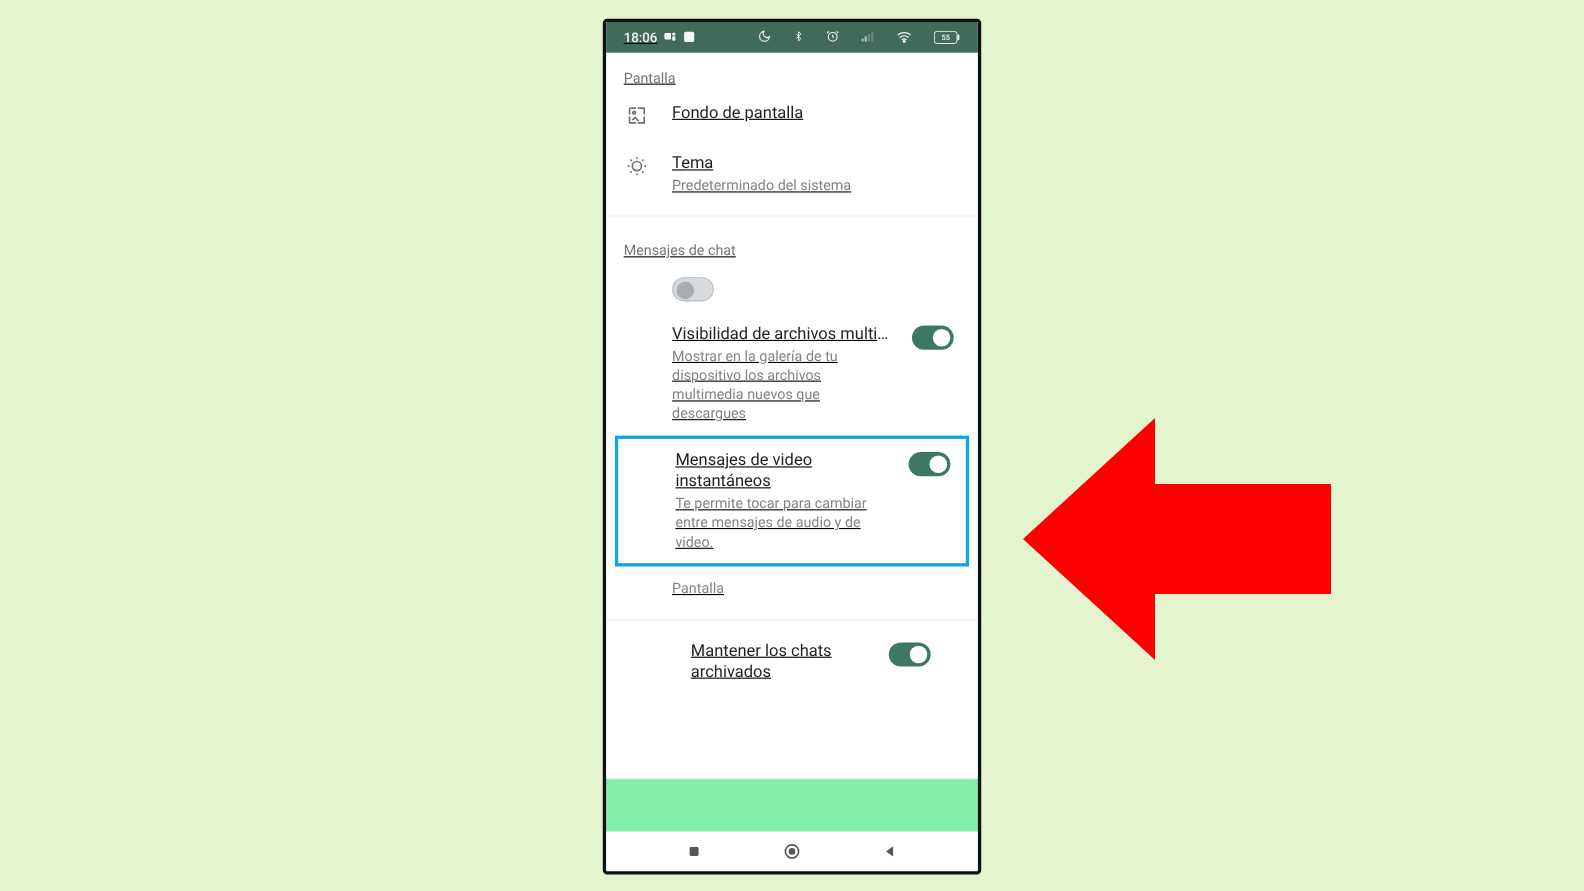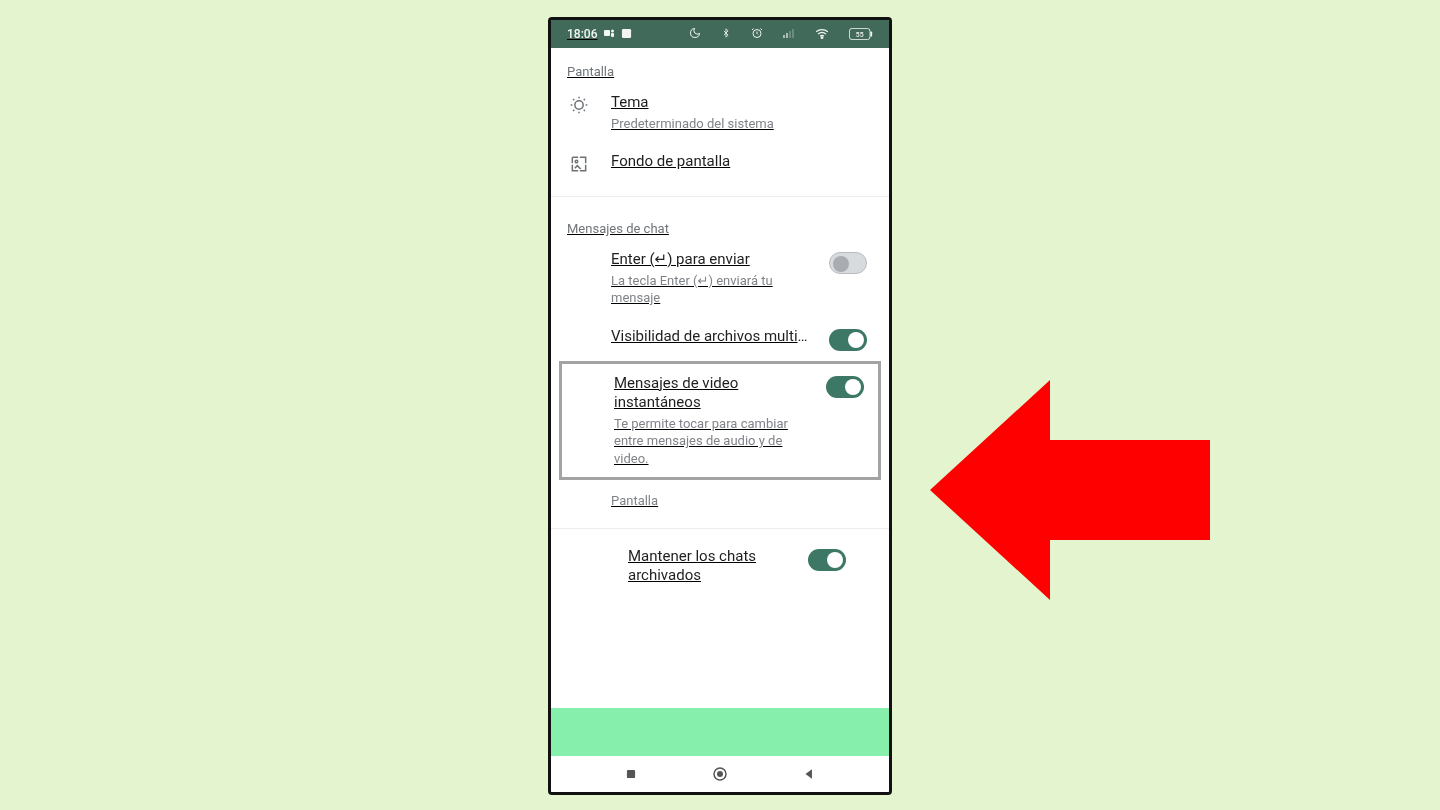--- a/index.html
+++ b/index.html
@@ -110,21 +110,21 @@
   }
   .toggle.off .knob { left: 3px; background:#a9acb0; }
   .toggle.off { border:1px solid #b8bcc0; }
   .toggle.on  .knob { right: 3px; }
   .divider {
     height: 1px;
     background: #ececec;
     margin: 8px 0;
   }
   .highlight-box {
-    border: 3px solid #a3a3a3;
+    border: 3px solid #0ea5e9;
     margin: 0 8px;
     padding: 6px 8px;
   }
   .nav-bar {
     position: absolute;
     bottom: 0;
     left: 0;
     right: 0;
     height: 36px;
     background: #fff;
@@ -208,67 +208,64 @@
 
 
   <div class="content">
 
     <div class="section-label">Pantalla</div>
 
     <div class="row">
       <div class="icon-col">
         <span>
           <svg width="20" height="20" viewBox="0 0 24 24" fill="none" stroke="currentColor" stroke-width="1.8">
-              <circle cx="12" cy="12" r="5"></circle>
-              <path d="M12 2v2M12 20v2M4.9 4.9l1.4 1.4M17.7 17.7l1.4 1.4M2 12h2M20 12h2M4.9 19.1l1.4-1.4M17.7 6.3l1.4-1.4"></path>
-            </svg>
-        </span>
-      </div>
-      <div class="text-col">
-        <div class="title-text">Tema</div>
-        <div class="sub-text">Predeterminado del sistema</div>
-      </div>
-    </div>
-
-    <div class="row">
-      <div class="icon-col">
-        <span>
-          <svg width="20" height="20" viewBox="0 0 24 24" fill="none" stroke="currentColor" stroke-width="1.8">
               <path d="M4 4h7M13 4h7v7M20 13v7h-7M11 20H4v-7M4 11V4"></path>
               <circle cx="9" cy="9" r="1.5"></circle>
               <path d="M7 17l3-3 4 4"></path>
             </svg>
         </span>
       </div>
       <div class="text-col">
         <div class="title-text">Fondo de pantalla</div>
       </div>
     </div>
 
+    <div class="row">
+      <div class="icon-col">
+        <span>
+          <svg width="20" height="20" viewBox="0 0 24 24" fill="none" stroke="currentColor" stroke-width="1.8">
+              <circle cx="12" cy="12" r="5"></circle>
+              <path d="M12 2v2M12 20v2M4.9 4.9l1.4 1.4M17.7 17.7l1.4 1.4M2 12h2M20 12h2M4.9 19.1l1.4-1.4M17.7 6.3l1.4-1.4"></path>
+            </svg>
+        </span>
+      </div>
+      <div class="text-col">
+        <div class="title-text">Tema</div>
+        <div class="sub-text">Predeterminado del sistema</div>
+      </div>
+    </div>
+
     <div class="divider"></div>
 
     <div class="section-label">Mensajes de chat</div>
 
     <div class="row">
       <div class="icon-col"></div>
-      <div class="text-col">
-        <div class="title-text">Enter (↵) para enviar</div>
-        <div class="sub-text">La tecla Enter (↵) enviará tu mensaje</div>
-      </div>
       <div class="toggle-col">
         <div class="toggle off">
             <div class="knob"></div>
           </div>
       </div>
     </div>
 
     <div class="row">
       <div class="icon-col"></div>
       <div class="text-col">
         <div class="title-text ellipsis">Visibilidad de archivos multime…</div>
+        <div class="sub-text">Mostrar en la galería de tu dispositivo los archivos multimedia nuevos que descargues</div>
       </div>
       <div class="toggle-col">
         <div class="toggle on">
             <div class="knob"></div>
           </div>
       </div>
     </div>
 
     <div class="highlight-box">
       <div class="row" style="padding:4px 0;">

